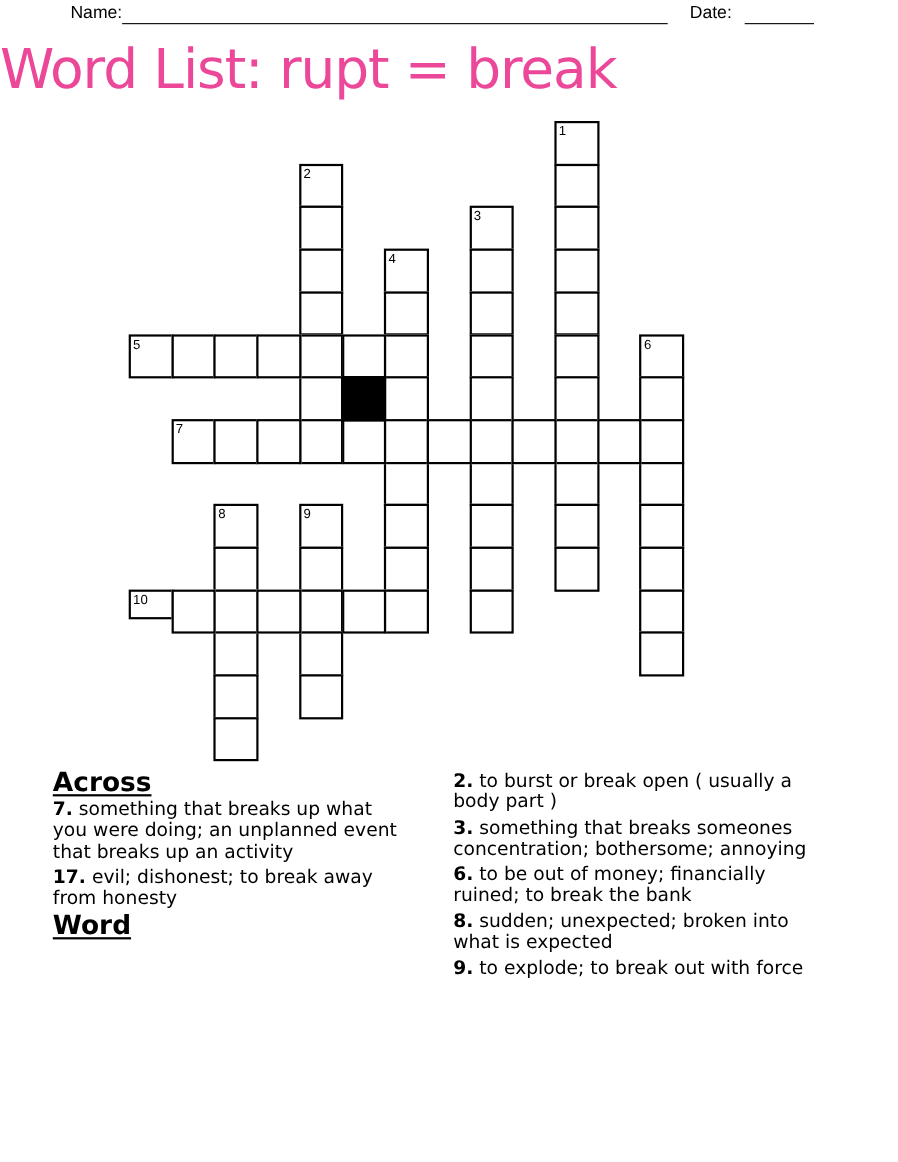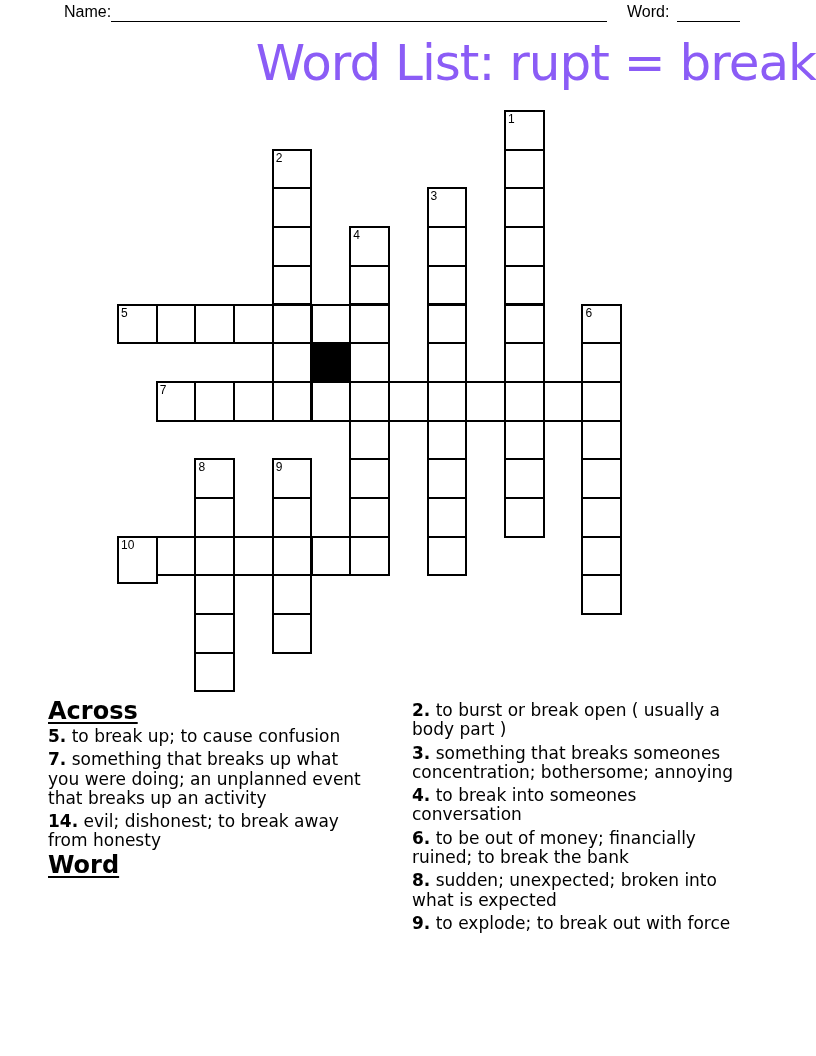--- a/index.html
+++ b/index.html
@@ -24,23 +24,23 @@
   .blank-line {
     position: absolute; top: 8px; height: 14px;
     border-bottom: 1.5px solid #000;
   }
   .name-line { left: 111px; width: 496px; }
   .date-line { left: 677px; width: 63px; }
 
   
   .title {
     position: absolute; top: 33px; left: 0; width: 816px;
-    text-align: right;
+    text-align: left;
     font-size: 50px; font-weight: 400; letter-spacing: -1px;
-    line-height: 1.2; color: #8b5cf6;
+    line-height: 1.2; color: #ec4899;
     font-family: "DejaVu Sans", sans-serif;
   }
 
   
   .grid { position: absolute; }
   .cell {
     position: absolute;
     border: 2px solid #000;
     background: #fff;
   }
@@ -69,21 +69,21 @@
   .clue { margin-bottom: 4px; }
   .clue b { font-weight: bold; }
 </style>
 </head>
 <body>
 
 <div class="page">
 
   <span class="hdr-label name-label">Name:</span>
   <div class="blank-line name-line"></div>
-  <span class="hdr-label date-label">Word:</span>
+  <span class="hdr-label date-label">Date:</span>
   <div class="blank-line date-line"></div>
 
   <div class="title">Word List: rupt = break</div>
 
   <div class="grid" id="grid" style="left: 117px; top: 110px;">
       <div class="cell" style="left: 387px; top: 0px; width: 40.7px; height: 40.7px;">
         <span class="cellnum">1</span>
       </div>
       <div class="cell" style="left: 387px; top: 38.7px; width: 40.7px; height: 40.7px;"></div>
       <div class="cell" style="left: 387px; top: 77.4px; width: 40.7px; height: 40.7px;"></div>
@@ -161,43 +161,41 @@
       <div class="cell" style="left: 77.4px; top: 464.4px; width: 40.7px; height: 40.7px;"></div>
       <div class="cell" style="left: 77.4px; top: 503.1px; width: 40.7px; height: 40.7px;"></div>
       <div class="cell" style="left: 77.4px; top: 541.8px; width: 40.7px; height: 40.7px;"></div>
       <div class="cell" style="left: 154.8px; top: 348.3px; width: 40.7px; height: 40.7px;">
         <span class="cellnum">9</span>
       </div>
       <div class="cell" style="left: 154.8px; top: 387px; width: 40.7px; height: 40.7px;"></div>
       <div class="cell" style="left: 154.8px; top: 425.7px; width: 40.7px; height: 40.7px;"></div>
       <div class="cell" style="left: 154.8px; top: 464.4px; width: 40.7px; height: 40.7px;"></div>
       <div class="cell" style="left: 154.8px; top: 503.1px; width: 40.7px; height: 40.7px;"></div>
-      <div class="cell" style="left: 0px; top: 425.7px; width: 40.7px; height: 48px;">
+      <div class="cell" style="left: 0px; top: 425.7px; width: 40.7px; height: 27px;">
         <span class="cellnum">10</span>
       </div>
       <div class="cell" style="left: 38.7px; top: 425.7px; width: 40.7px; height: 40.7px;"></div>
       <div class="cell" style="left: 116.1px; top: 425.7px; width: 40.7px; height: 40.7px;"></div>
       <div class="cell" style="left: 193.5px; top: 425.7px; width: 40.7px; height: 40.7px;"></div>
       <div class="cell black" style="left: 193.5px; top: 232.2px; width: 40.7px; height: 40.7px;"></div>
     </div>
 
   <div class="clues-col col-left">
     <div class="clue-heading">Across</div>
     <div id="across-list">
-        <div class="clue"><b>5.</b> to break up; to cause confusion</div>
         <div class="clue"><b>7.</b> something that breaks up what you were doing; an unplanned event that breaks up an activity</div>
-        <div class="clue"><b>14.</b> evil; dishonest; to break away from honesty</div>
+        <div class="clue"><b>17.</b> evil; dishonest; to break away from honesty</div>
       </div>
     <div class="clue-heading">Word</div>
   </div>
 
   <div class="clues-col col-right">
     <div id="down-list-right">
         <div class="clue"><b>2.</b> to burst or break open ( usually a body part )</div>
         <div class="clue"><b>3.</b> something that breaks someones concentration; bothersome; annoying</div>
-        <div class="clue"><b>4.</b> to break into someones conversation</div>
         <div class="clue"><b>6.</b> to be out of money; financially ruined; to break the bank</div>
         <div class="clue"><b>8.</b> sudden; unexpected; broken into what is expected</div>
         <div class="clue"><b>9.</b> to explode; to break out with force</div>
       </div>
   </div>
 
 </div>
 
 </body></html>

